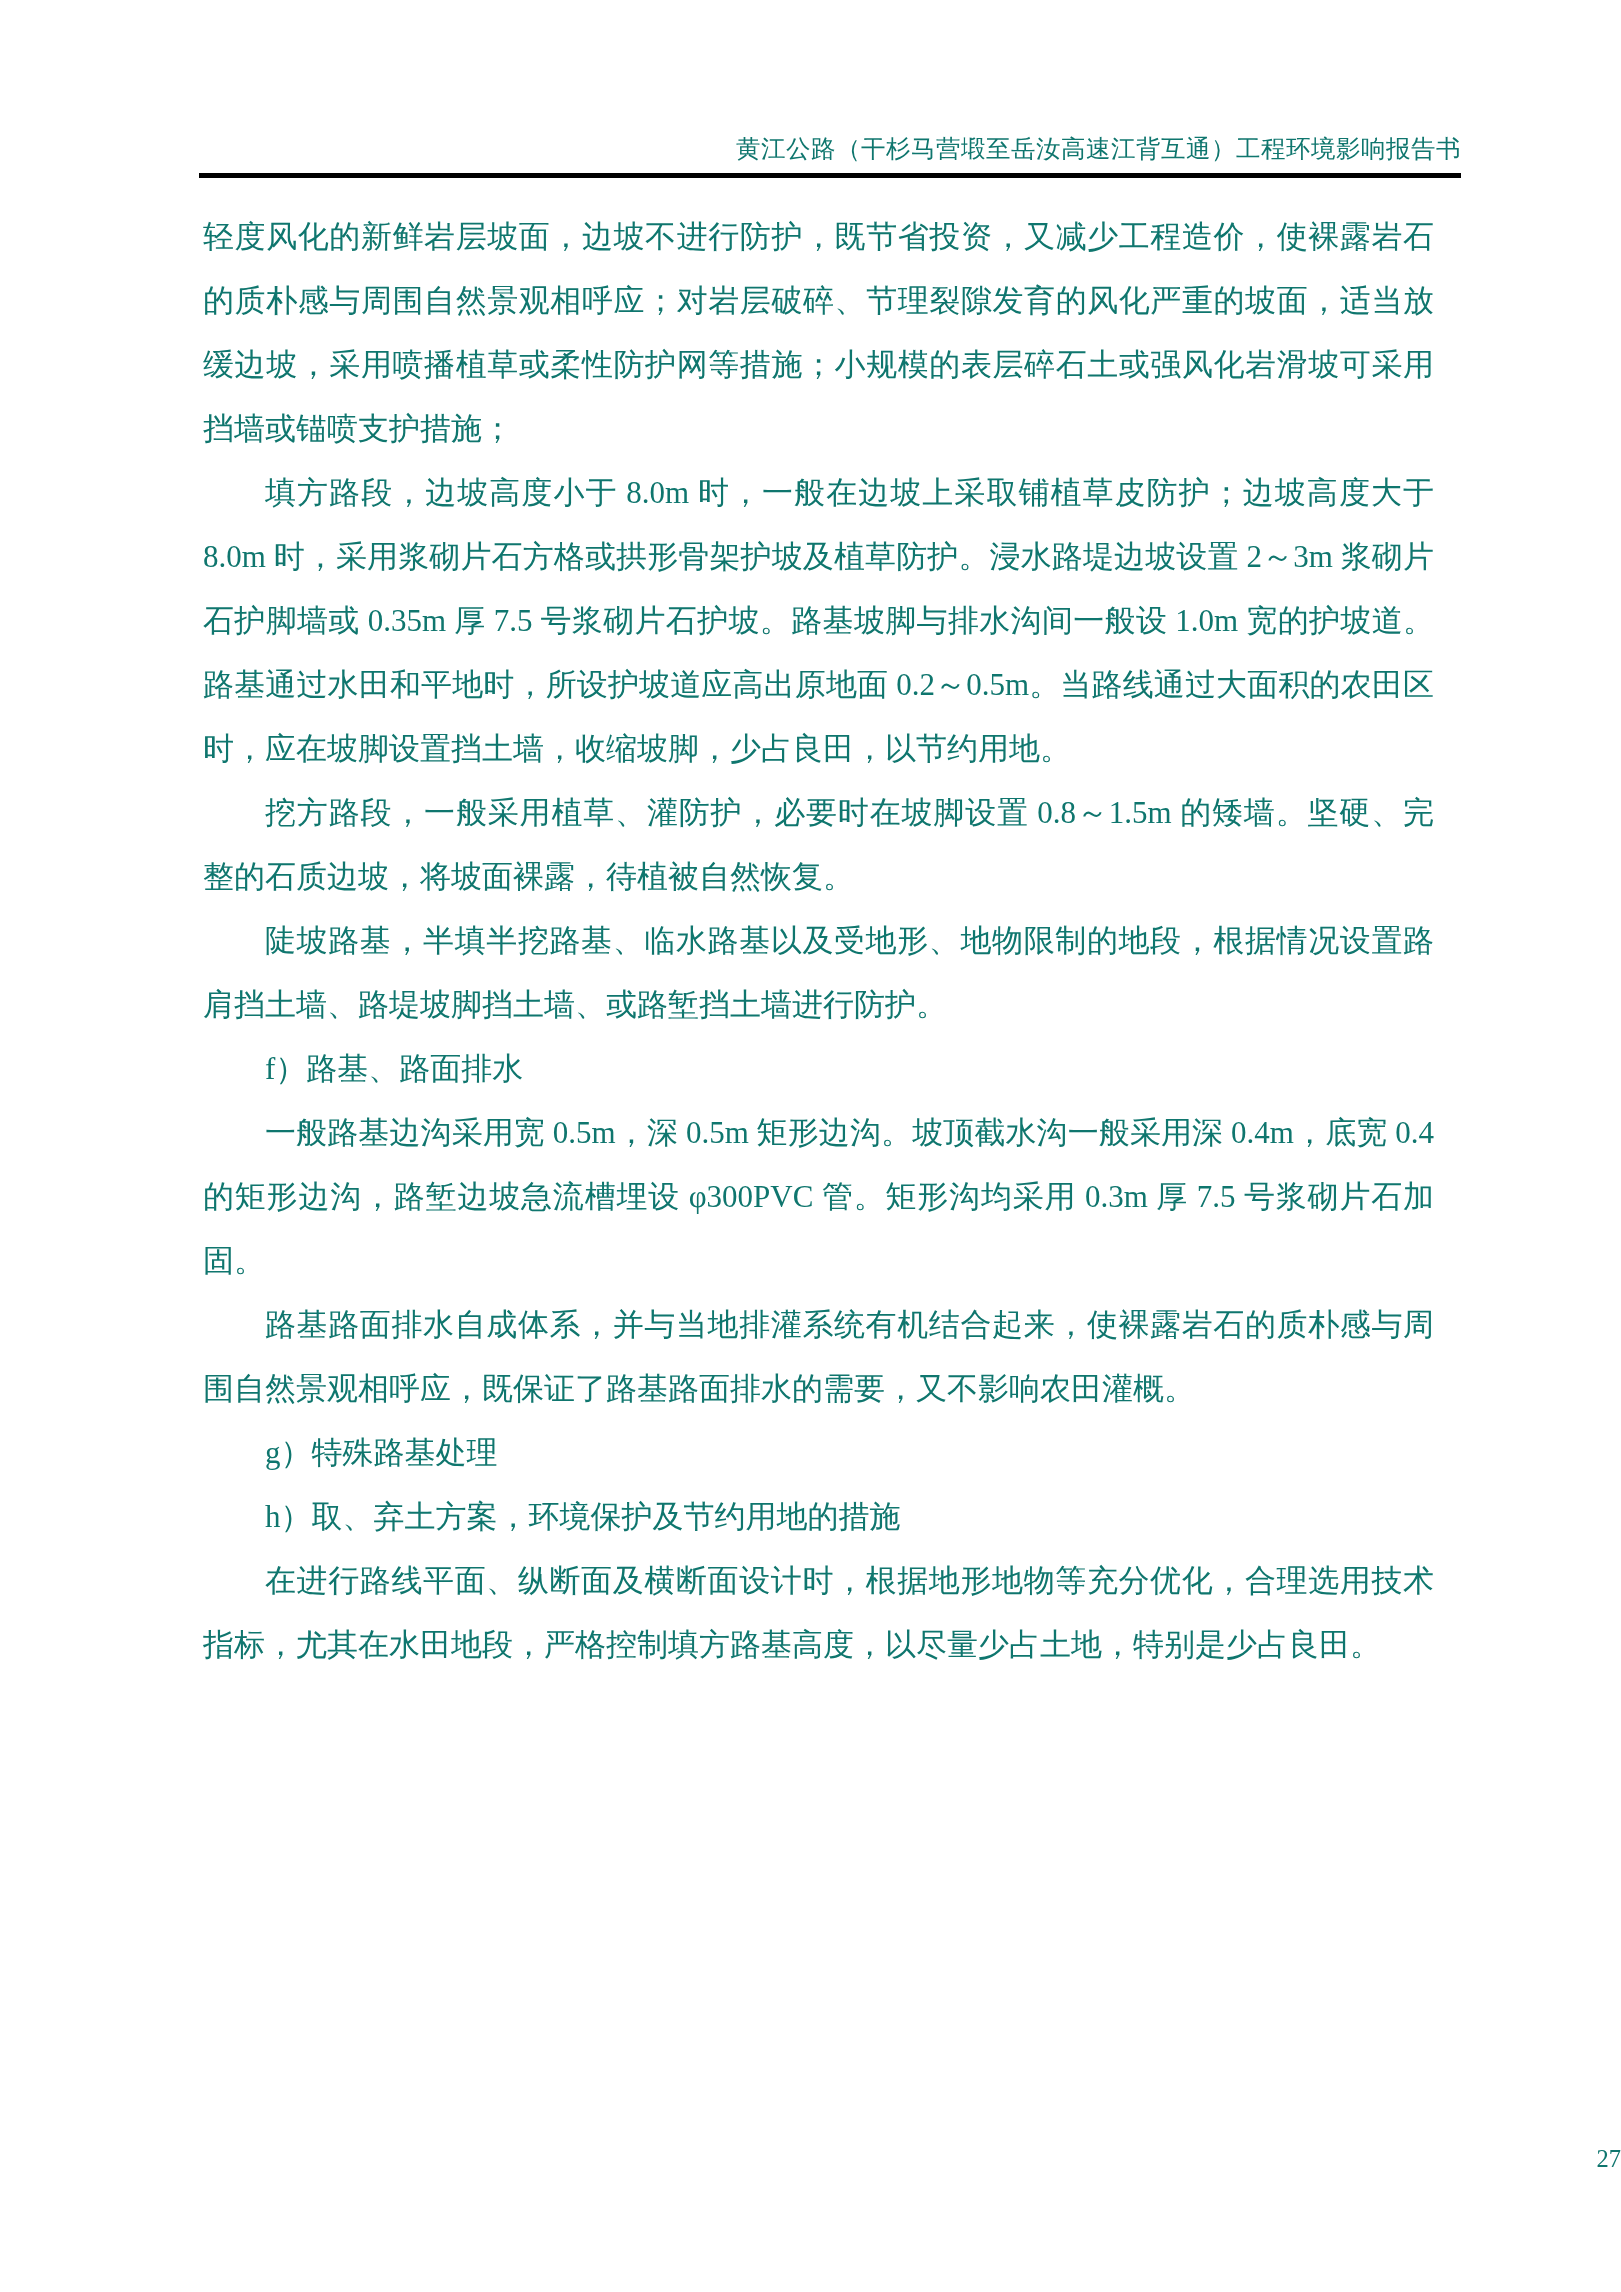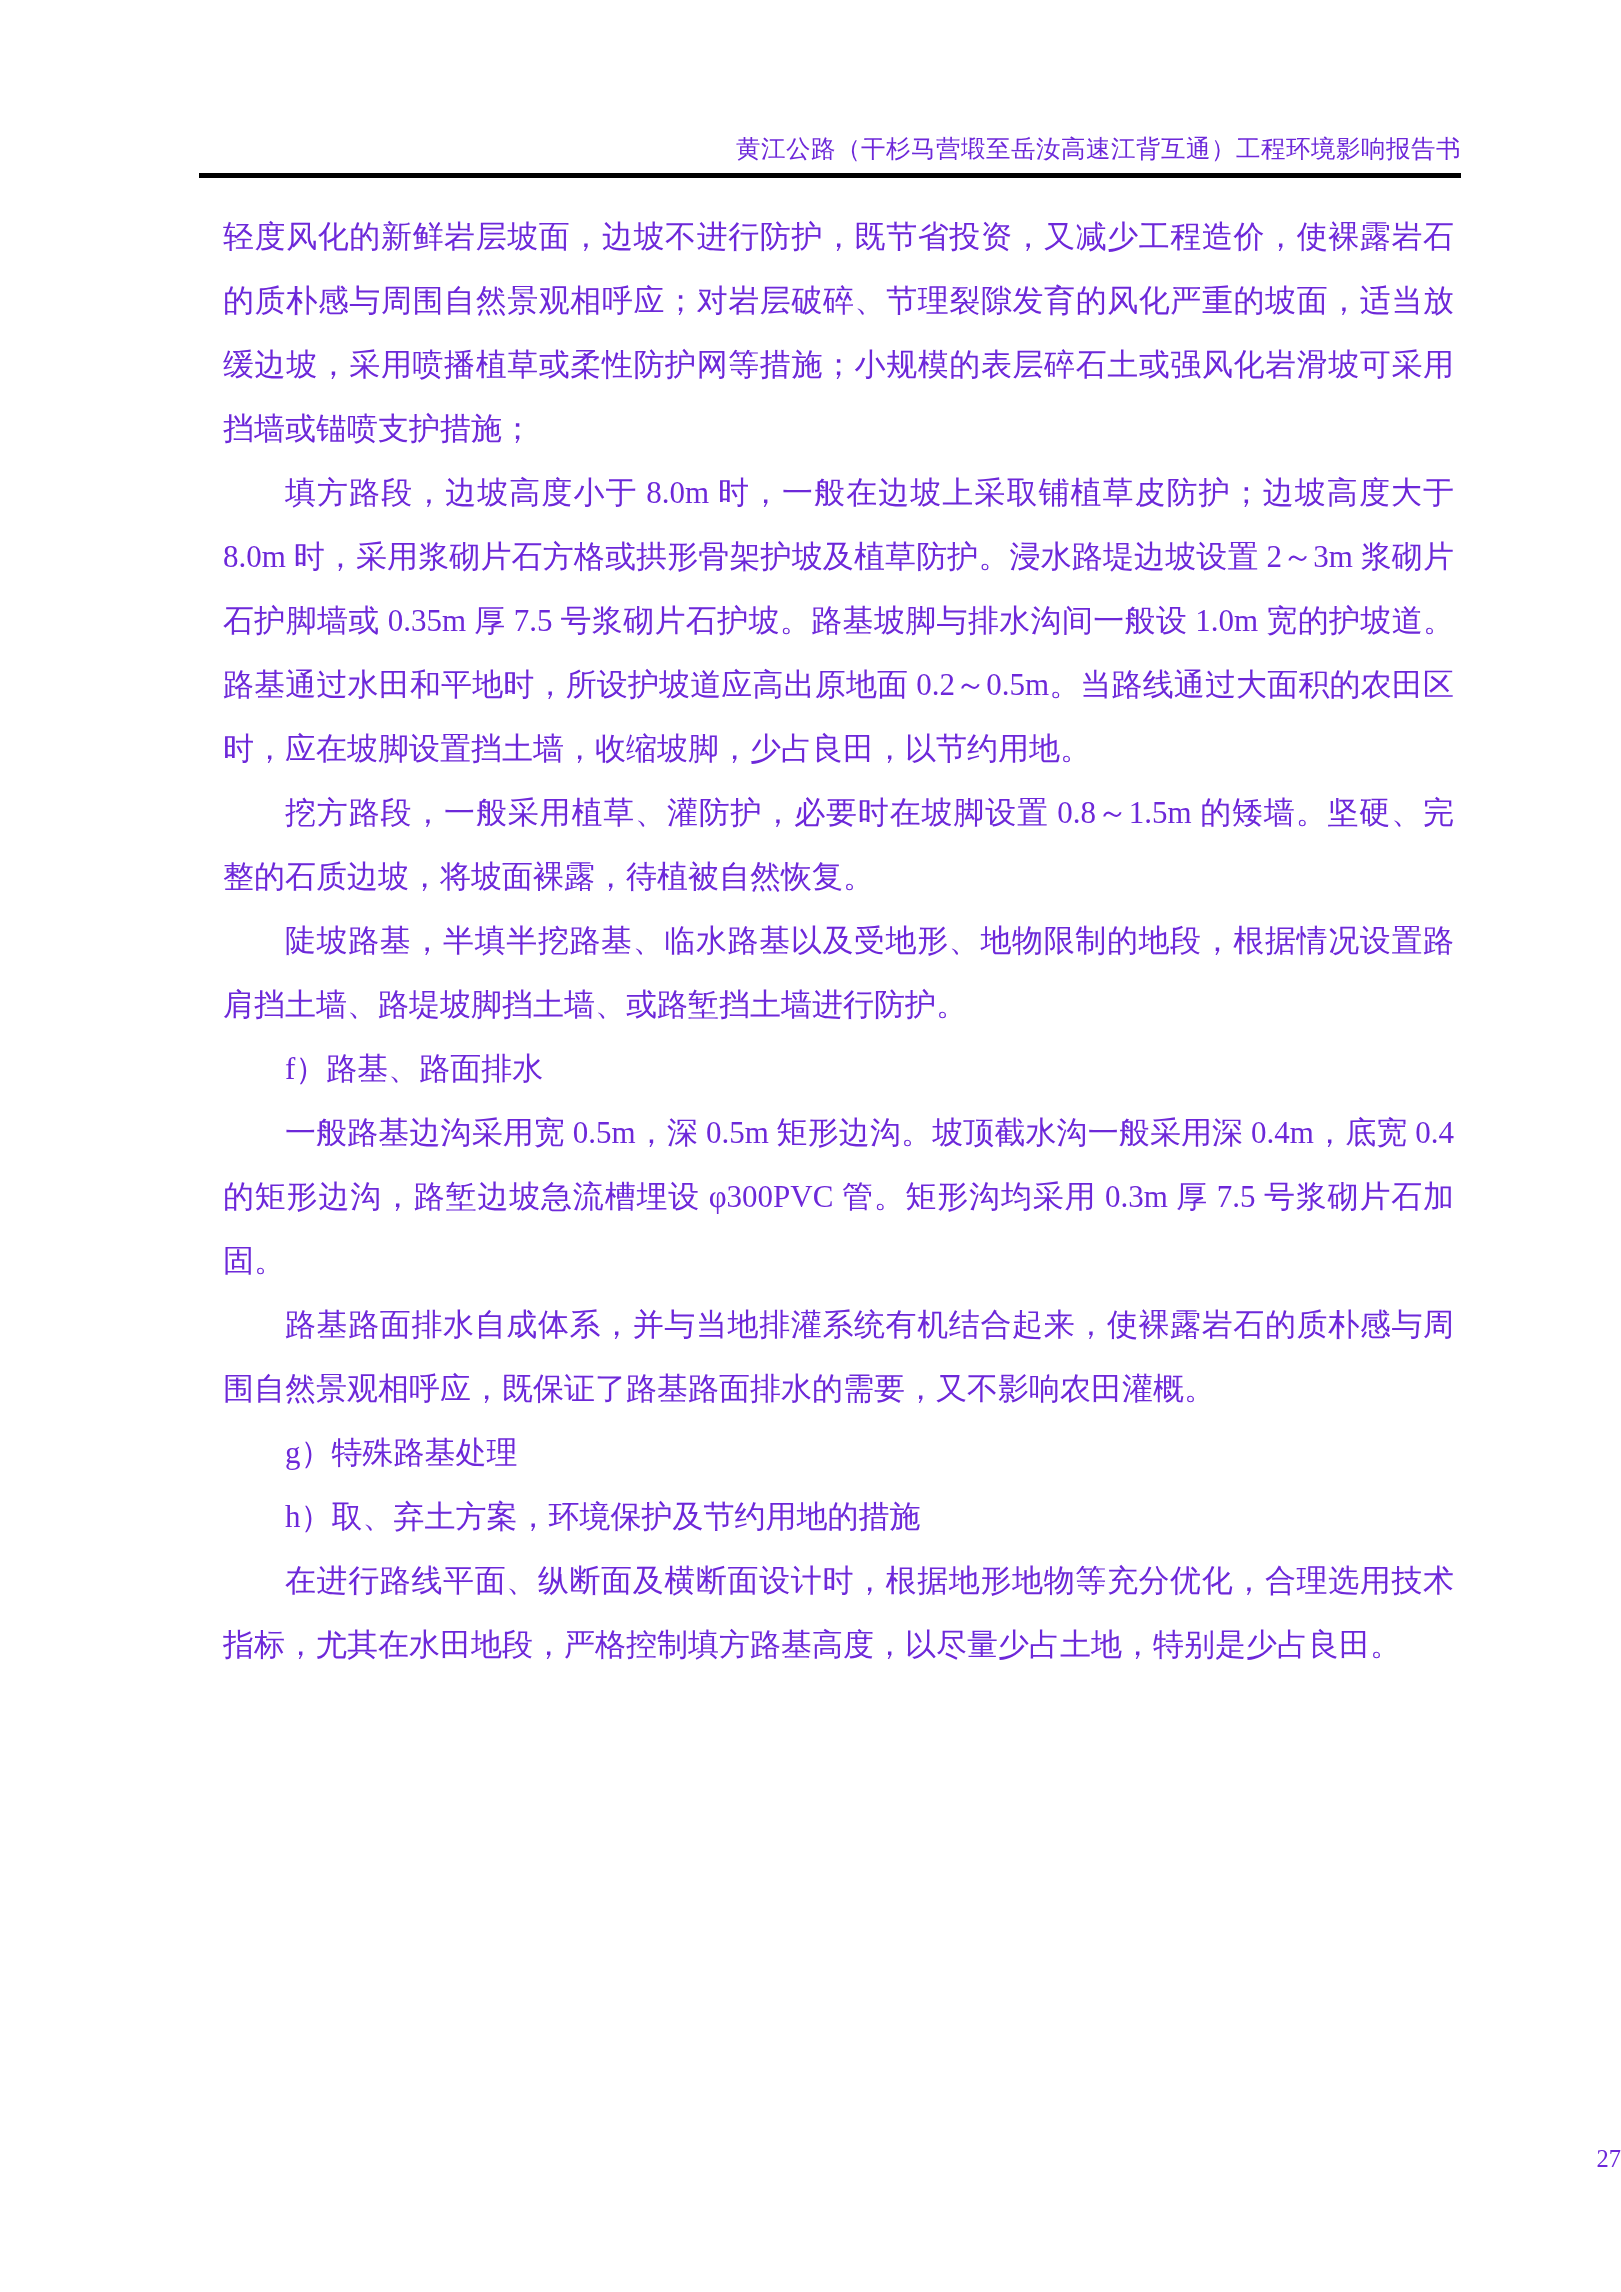--- a/index.html
+++ b/index.html
@@ -5,21 +5,21 @@
   html, body {
     margin: 0;
     padding: 0;
     background: #ffffff;
   }
   .page {
     position: relative;
     width: 1621px;
     height: 2293px;
     background: #ffffff;
-    color: #6d28d9;
+    color: #0f766e;
     font-family: "Liberation Serif", "DejaVu Serif", serif;
     overflow: hidden;
   }
   .header {
     position: absolute;
     top: 133px;
     left: 199px;
     width: 1262px;
     text-align: right;
     font-size: 24.5px;
@@ -37,21 +37,20 @@
   }
   .doc-body {
     position: absolute;
     top: 205px;
     left: 203px;
     width: 1231px;
     font-size: 31px;
     line-height: 64px;
     text-align: justify;
     text-justify: inter-ideograph;
-    margin-left: 20px;
   }
   .para {
     margin: 0;
     padding: 0;
     text-indent: 2em;
   }
   .para.no-indent {
     text-indent: 0;
   }
   .footer {

